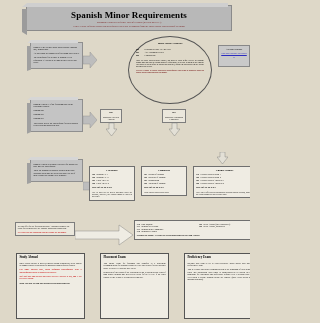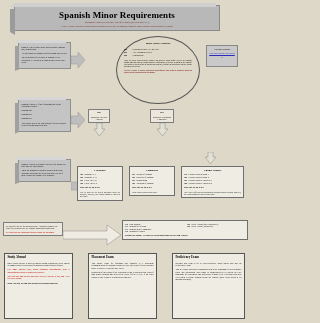--- a/index.html
+++ b/index.html
@@ -6,21 +6,21 @@
   html,body { width:250px; height:323px; }
   body {
     background:#ded8c8;
     font-family:"Liberation Serif", serif;
     font-size:2.1px;
     line-height:1.22;
     color:#000;
     position:relative;
     overflow:hidden;
   }
-  .page { position:absolute; inset:0; }
+  .page { position:absolute; inset:0;margin-left:12px; }
 
   
   .banner {
     position:absolute; left:14px; top:5px; width:206px; height:26px;
     background:#b8b8b8; border:0.4px solid #8a8a8a;
   }
   .banner:before{ 
     content:""; position:absolute; left:-5px; top:3px; width:5px; height:26px;
     background:#9b9b9b; 
     clip-path:polygon(0 0,100% -12%,100% 100%,0 88%);

